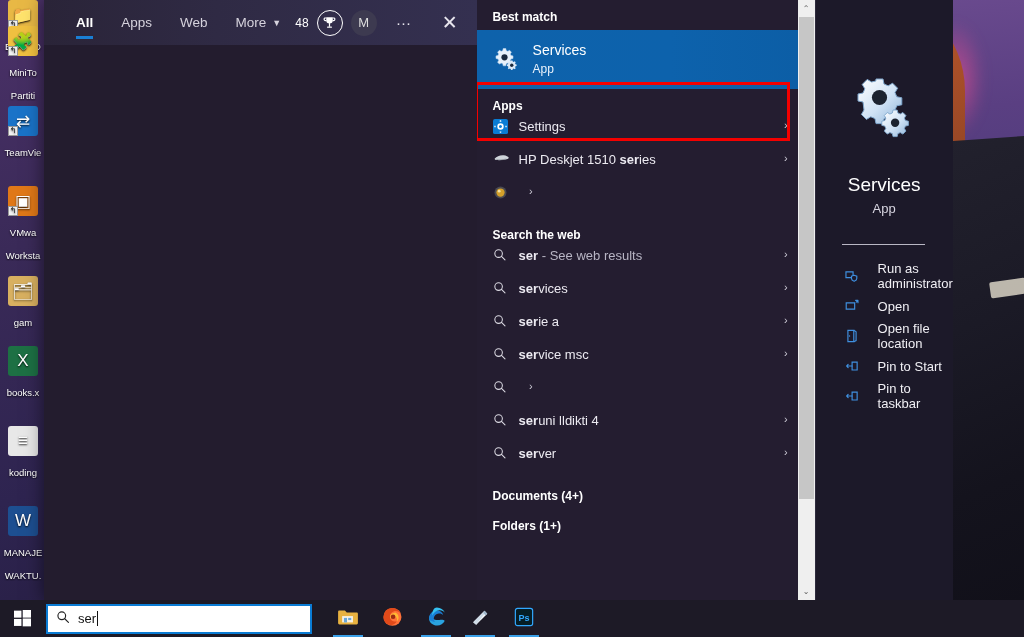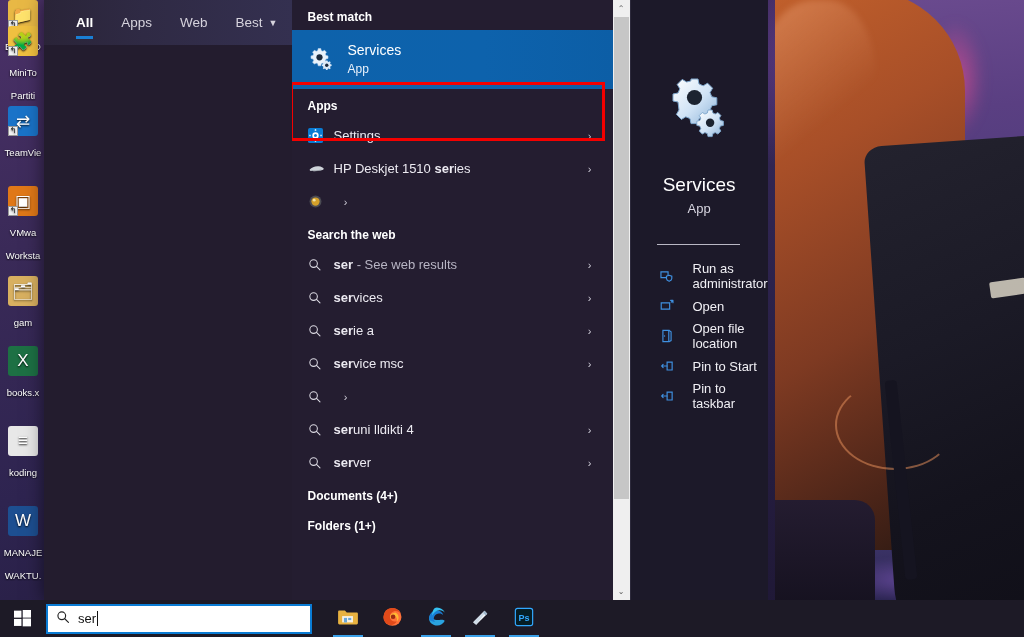--- a/index.html
+++ b/index.html
@@ -152,22 +152,22 @@
   
   #results-col{
     width:321px; flex:0 0 321px; background:#241d30;
     position:relative; overflow:hidden;
   }
   .sec-head{
     color:#fff; font-size:12px; font-weight:bold;
     padding:10px 0 6px 16px;
   }
   .res-row{
-    height:33px; display:flex; align-items:center;
-    padding:0 21px 0 16px; color:#eceaf1; font-size:13px; cursor:default;
+    height:33px; display:flex; align-items:flex-start;
+    padding:0 10px 0 16px; color:#eceaf1; font-size:13px; cursor:default;
   }
   .res-row .ico{
     width:26px; flex:0 0 26px; display:flex; align-items:center; font-size:14px; color:#dcdae3;
   }
   .res-row .txt{ flex:1; white-space:nowrap; overflow:hidden; }
   .res-row .chev{ font-size:11px; color:#cfcdd8; width:14px; text-align:right; }
   .res-row b{ font-weight:bold; }
   .res-row .dim{ color:#b8b5c4; }
 
   #best-match-row{
@@ -318,24 +318,41 @@
         <div class="tab active">
           <span>All</span>
         </div>
         <div class="tab">
           <span>Apps</span>
         </div>
         <div class="tab">
           <span>Web</span>
         </div>
         <div class="tab">
-          <span>Best</span>
+          <span>More</span>
           <span class="caret">▼</span>
         </div>
       </div>
+    <div id="header-right">
+      <div id="rewards">
+        <span class="count">48</span>
+        <span class="circle-ico" id="rewards-badge">
+          <svg width="15" height="15" viewBox="0 0 16 16" fill="none" stroke="#ffffff" stroke-width="1.3">
+            <path d="M4.5 2.5h7v3a3.5 3.5 0 0 1-7 0z" fill="#ffffff" stroke="none"></path>
+            <path d="M4.5 3.2H3a1.5 1.5 0 0 0 1.6 2.6M11.5 3.2H13a1.5 1.5 0 0 1-1.6 2.6"></path>
+            <path d="M8 9v2.5M6 13h4" stroke-linecap="round"></path>
+          </svg>
+        </span>
+      </div>
+      <div class="circle-ico" id="avatar">
+        <span>M</span>
+      </div>
+      <div class="hdr-btn">···</div>
+      <div class="hdr-btn" id="close-btn">✕</div>
+    </div>
   </div>
 
   <div id="panel-body">
 
     <div id="results-col">
       <div class="sec-head">Best match</div>
 
       <div id="best-match-row">
         <div class="bm-ico">
           <svg width="26" height="26" viewBox="0 0 26 26">

